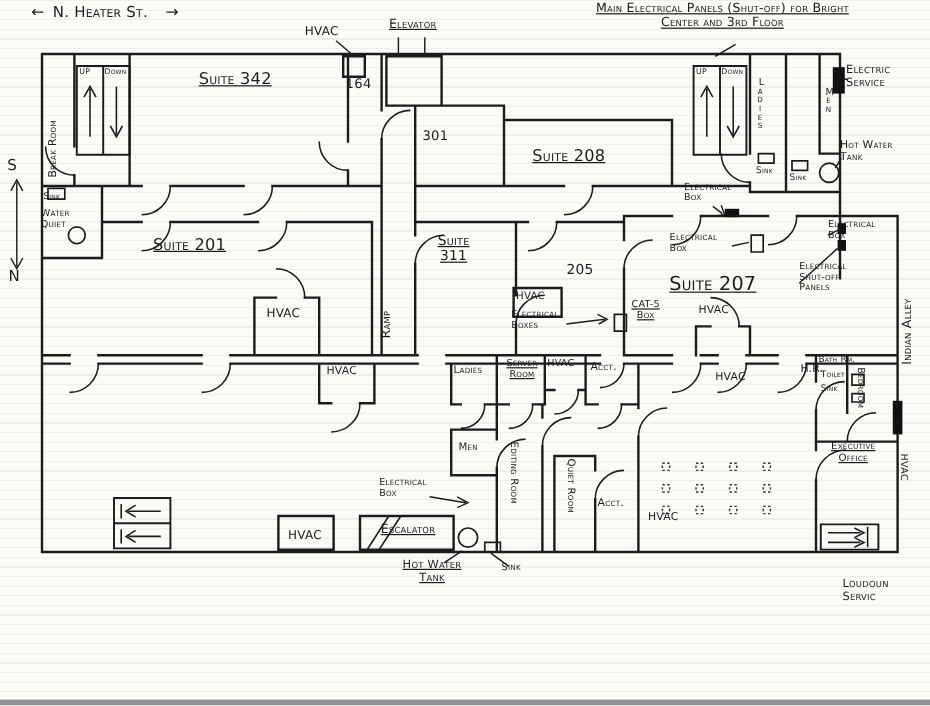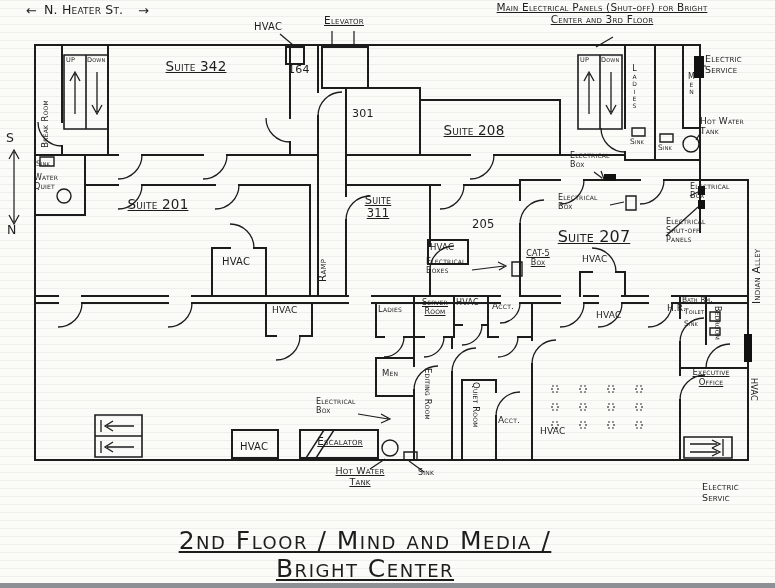--- a/index.html
+++ b/index.html
@@ -243,18 +243,17 @@
   <div class="lbl" style="left:498px;top:415px;font-size:9px;">Acct.</div>
   <div class="lbl" style="left:540px;top:426px;font-size:9px;">HVAC</div>
   <div class="lbl c" style="left:682px;top:368px;width:58px;font-size:8.5px;">Executive Office</div>
   <div class="lbl vdown" style="left:748px;top:378px;height:44px;font-size:8px;">HVAC</div>
   <div class="lbl" style="left:316px;top:398px;width:48px;font-size:8px;">Electrical Box</div>
   <div class="lbl" style="left:240px;top:441px;">HVAC</div>
   <div class="lbl c" style="left:310px;top:436px;width:60px;font-size:10.5px;">Escalator</div>
 
   <div class="lbl c" style="left:328px;top:466px;width:64px;font-size:9.5px;">Hot Water Tank</div>
   <div class="lbl" style="left:418px;top:469px;font-size:8px;">Sink</div>
-  <div class="lbl" style="left:702px;top:482px;width:50px;font-size:9.5px;">Electric Servic</div>
-
-  <div class="lbl title c" style="left:135px;top:527px;width:460px;">2nd Floor / Mind and Media / Bright Center</div>
+  <div class="lbl" style="left:702px;top:482px;width:50px;font-size:9.5px;">Loudoun Servic</div>
+
 
   <div id="edge-bottom"></div>
 </div>
 
 </body></html>

